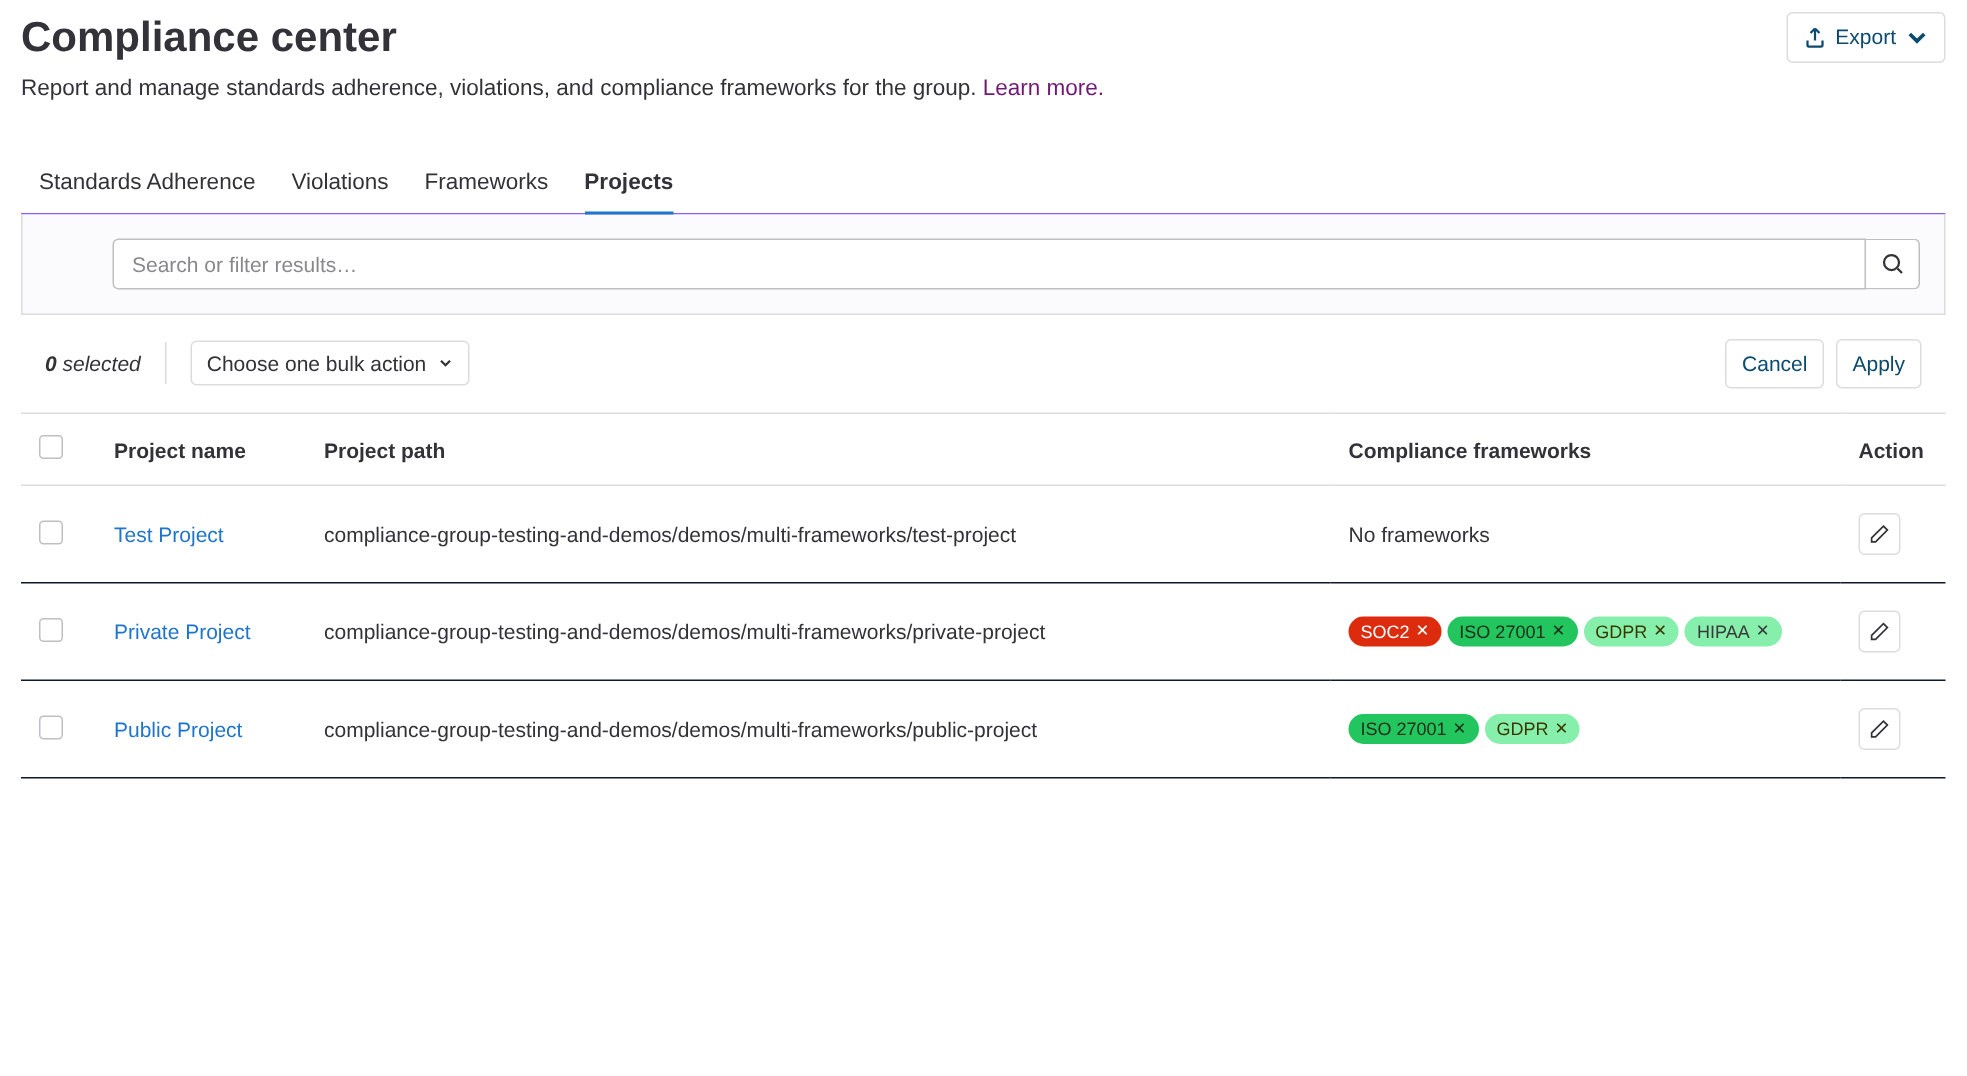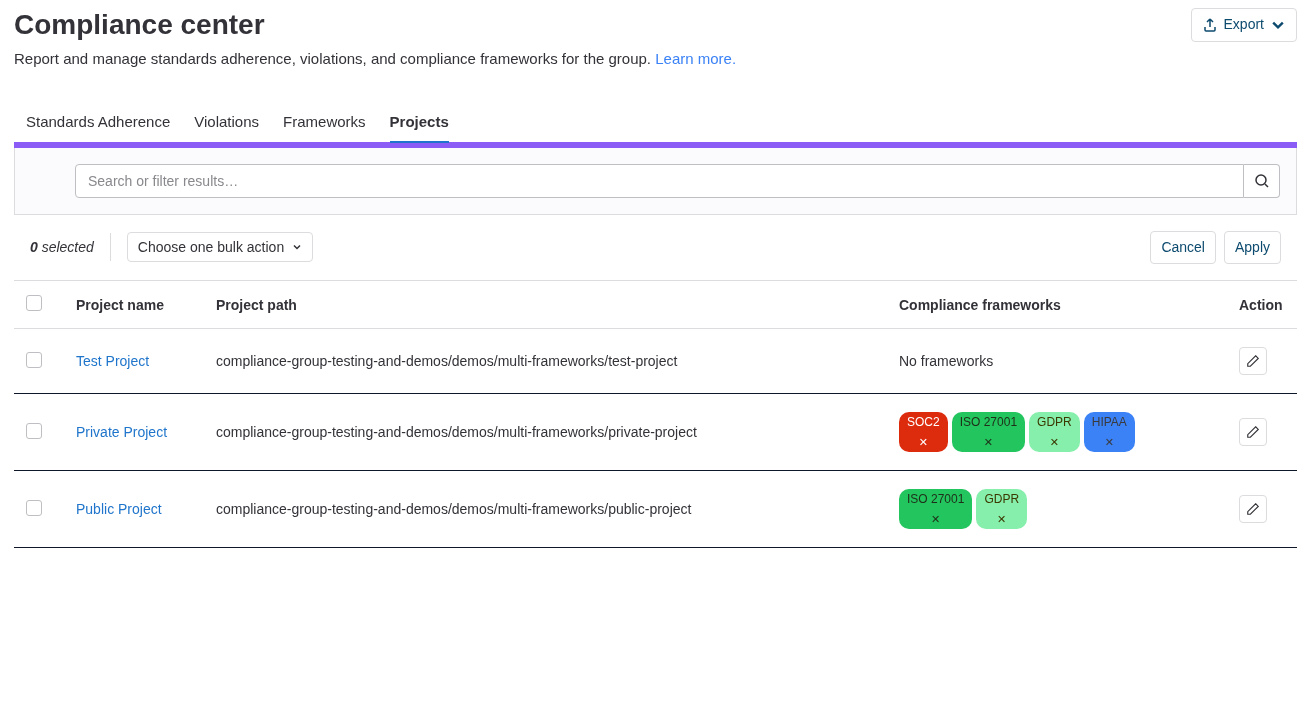--- a/index.html
+++ b/index.html
@@ -34,25 +34,25 @@
   cursor: pointer;
   line-height: 1.4;
 }
 .export-btn svg { width: 16px; height: 16px; }
 .chevron { width: 10px; height: 10px; }
 .desc {
   font-size: 15px;
   color: #333238;
   margin-bottom: 36px;
 }
-.desc a { color: #3b82f6; text-decoration: none; text-align: right; }
+.desc a { color: #701a75; text-decoration: none; text-align: right; }
 .tabs {
   display: flex;
   gap: 24px;
-  border-bottom: 6px solid #8b5cf6;
+  border-bottom: 1px solid #8b5cf6;
   padding: 0 12px;
 }
 .tab {
   padding: 10px 0 12px;
   font-size: 15px;
   color: #333238;
   cursor: pointer;
   position: relative;
 }
 .tab.active {
@@ -157,36 +157,35 @@
   background: #fff;
 }
 .project-link {
   color: #1f75cb;
   text-decoration: none;
 }
 .no-fw { color: #333238; }
 .badge-wrap { display: flex; flex-wrap: wrap; gap: 4px; }
 .badge {
   display: inline-flex;
-  align-items: center;
+  align-items: flex-start;
   gap: 4px;
   padding: 2px 8px;
   border-radius: 10px;
   font-size: 12px;
   line-height: 16px;
-  flex-direction: column;
 }
 .badge .x { font-size: 11px; cursor: pointer; }
 .badge-soc2 { background: #dd2b0e; color: #fff; }
 .badge-soc2 .x { color: #fff; }
 .badge-iso { background: #22c55e; color: #1f2e18; }
 .badge-iso .x { color: #1f2e18; }
 .badge-gdpr { background: #86efac; color: #3b3800; }
 .badge-gdpr .x { color: #3b3800; }
-.badge-hipaa { background: #3b82f6; color: #3a3a3c; }
+.badge-hipaa { background: #86efac; color: #3a3a3c; }
 .badge-hipaa .x { color: #3a3a3c; }
 .edit-btn {
   width: 28px;
   height: 28px;
   border: 1px solid #dcdcde;
   border-radius: 4px;
   background: #fff;
   display: inline-flex;
   align-items: center;
   justify-content: center;

